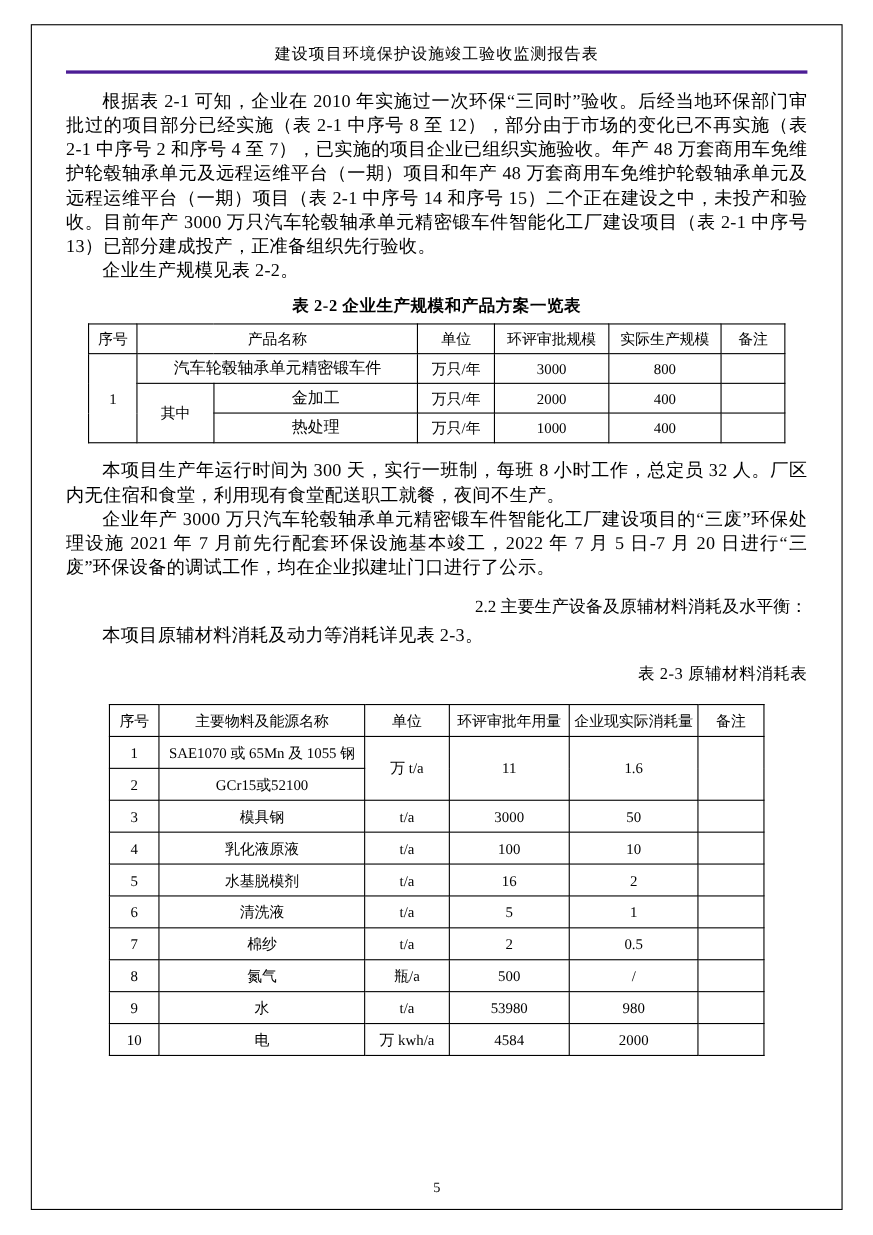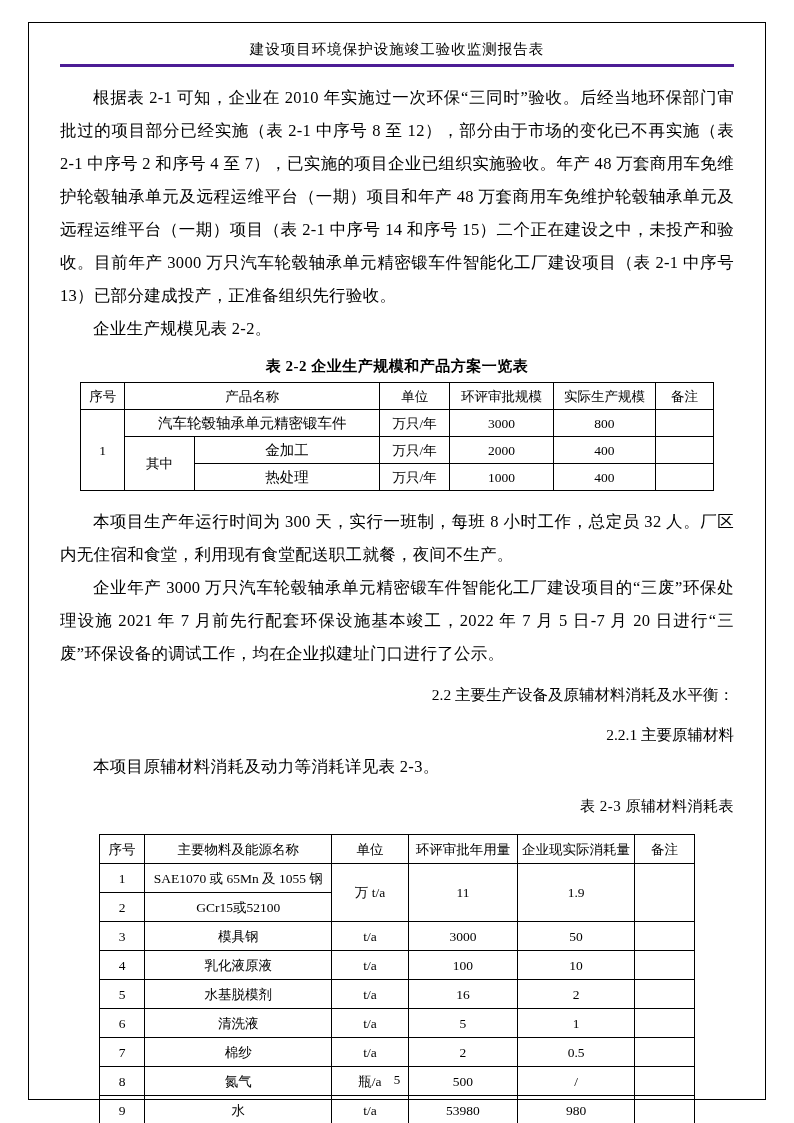--- a/index.html
+++ b/index.html
@@ -40,21 +40,21 @@
     text-align: center;
     font-size: 14.5px;
     letter-spacing: 1px;
     padding-bottom: 5px;
     border-bottom: 3px solid #4c1d95;
     margin-bottom: 14px;
     font-family: "Liberation Serif", "DejaVu Serif", serif;
   }
   .para {
     font-size: 16.5px;
-    line-height: 33px;
+    line-height: 22px;
     text-align: justify;
     text-justify: inter-ideograph;
     margin: 0 0 0 0;
     text-indent: 2em;
     letter-spacing: 0.3px;
   }
   .section-head {
     font-size: 15.5px;
     line-height: 30px;
     margin: 10px 0 0 0;
@@ -176,21 +176,20 @@
         </tr>
       </tbody>
     </table>
 
     <div style="height:14px"></div>
 
     <p class="para">本项目生产年运行时间为 300 天，实行一班制，每班 8 小时工作，总定员 32 人。厂区内无住宿和食堂，利用现有食堂配送职工就餐，夜间不生产。</p>
     <p class="para">企业年产 3000 万只汽车轮毂轴承单元精密锻车件智能化工厂建设项目的“三废”环保处理设施 2021 年 7 月前先行配套环保设施基本竣工，2022 年 7 月 5 日-7 月 20 日进行“三废”环保设备的调试工作，均在企业拟建址门口进行了公示。</p>
 
     <p class="section-head">2.2 主要生产设备及原辅材料消耗及水平衡：</p>
-    <p class="section-head">2.2.1 主要原辅材料</p>
 
     <p class="para">本项目原辅材料消耗及动力等消耗详见表 2-3。</p>
 
     <div class="tbl-caption-2">表 2-3    原辅材料消耗表</div>
 
     <div class="t2-wrap">
     <table class="t2">
       <tbody>
         <tr>
           <td class="d0">序号</td>
@@ -198,21 +197,21 @@
           <td class="d2">单位</td>
           <td class="d3">环评审批年用量</td>
           <td class="d4">企业现实际消耗量</td>
           <td class="d5">备注</td>
         </tr>
         <tr>
           <td class="d0">1</td>
           <td class="d1">SAE1070 或 65Mn 及 1055 钢</td>
           <td class="d2" rowspan="2">万 t/a</td>
           <td class="d3" rowspan="2">11</td>
-          <td class="d4" rowspan="2">1.9</td>
+          <td class="d4" rowspan="2">1.6</td>
           <td class="d5" rowspan="2"></td>
         </tr>
         <tr>
           <td class="d0">2</td>
           <td class="d1">GCr15或52100</td>
         </tr>
         <tr>
           <td class="d0">3</td>
           <td class="d1">模具钢</td>
           <td class="d2">t/a</td>

